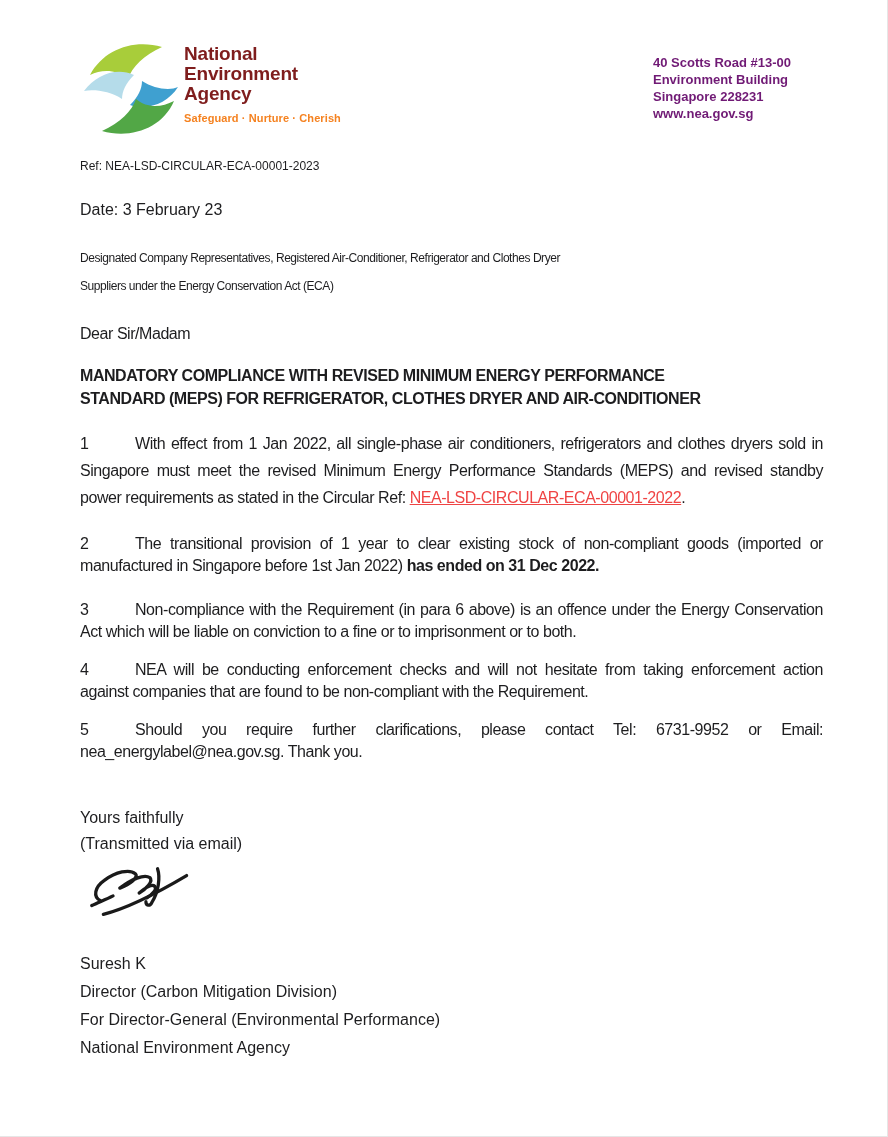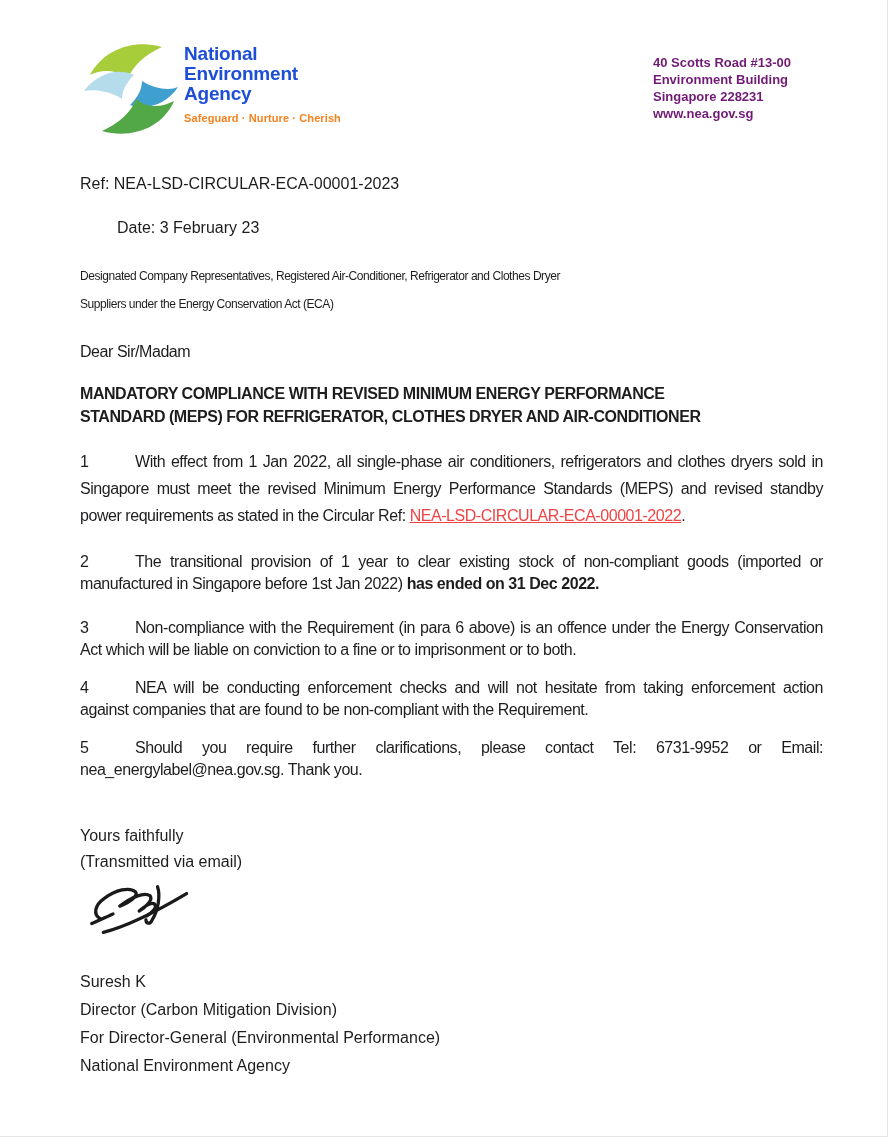--- a/index.html
+++ b/index.html
@@ -20,36 +20,36 @@
     display: flex;
     align-items: flex-start;
     padding: 38px 64px 0 82px;
     height: 104px;
   }
   .logo-block { display: flex; align-items: flex-start; }
   .logo-mark { width: 100px; height: 102px; flex: 0 0 auto; }
   .logo-text { margin-left: 2px; padding-top: 6px; }
   .logo-name {
     font-size: 19px; font-weight: bold; line-height: 20px;
-    color: #1d4ed8; letter-spacing: -0.2px;
+    color: #7f1d1d; letter-spacing: -0.2px;
   }
   .logo-tagline {
     margin-top: 8px; font-size: 11px; font-weight: bold;
     color: #f58220; letter-spacing: 0.1px;
   }
   .address-block {
     margin-left: auto; padding-top: 16px;
     width: 170px; font-size: 13px; line-height: 17px; color: #701a75; font-weight: bold;
   }
   
   .content { padding: 0 64px 0 80px; }
   .line { white-space: nowrap; }
   .narrow { letter-spacing: -0.45px; }
-  .meta-ref  { margin-top: 32px; font-size: 16px; line-height: 20px; }
-  .meta-date { margin-top: 24px; font-size: 16px; line-height: 20px; margin-left: 37px; }
+  .meta-ref  { margin-top: 14px; font-size: 12px; line-height: 20px; }
+  .meta-date { margin-top: 24px; font-size: 16px; line-height: 20px; }
   .recipient { margin-top: 24px; font-size: 12px; line-height: 28px; }
   .salutation { margin-top: 24px; font-size: 16px; line-height: 20px; }
   .subject {
     margin-top: 20px; font-size: 16px; font-weight: bold; line-height: 23px;
   }
   .para {
     margin: 16px 0 0 0; font-size: 16px; line-height: 22px;
     text-align: justify; text-align-last: left;
   }
   .para.first { margin-top: 20px; line-height: 27px; }

